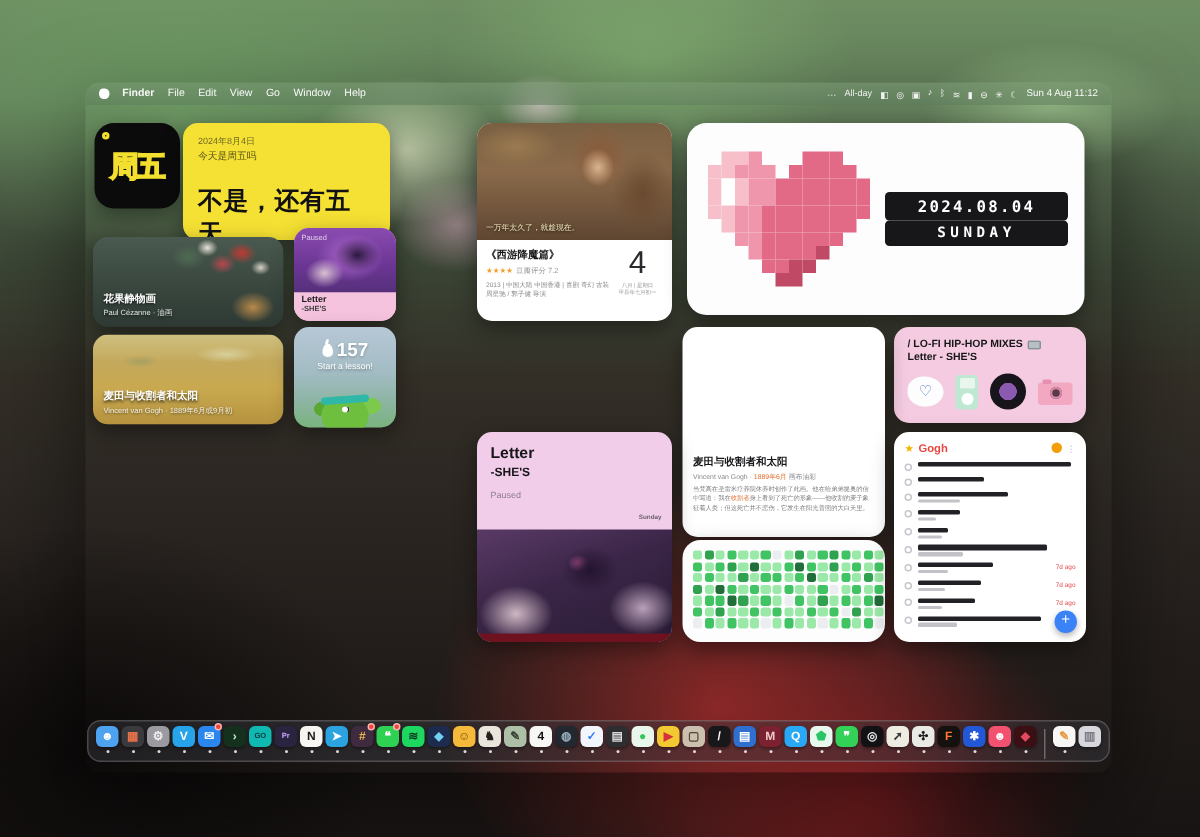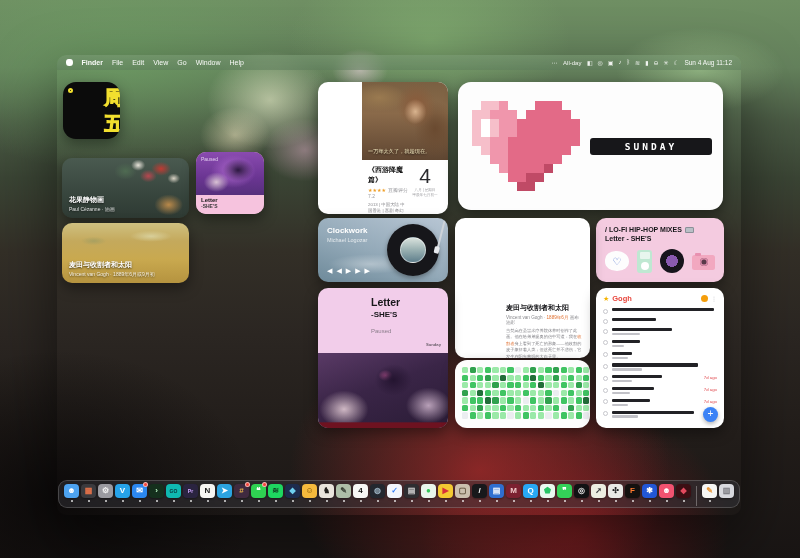--- a/index.html
+++ b/index.html
@@ -31,21 +31,21 @@
     backdrop-filter:blur(6px); color:rgba(255,255,255,.95); font-size:7px;
     border-radius:9px 9px 0 0; }
   .apple { width:6.5px; height:7.5px; background:#fff; border-radius:42% 46% 48% 48%; flex:none; }
   .menubar .item { white-space:nowrap; }
   .menubar .item.app { font-weight:bold; }
   .status { margin-left:auto; display:flex; align-items:center; gap:5.5px; font-size:6px; }
   .status .sic { opacity:.95; }
   .status .clock { font-size:6.5px; }
 
   
-  .w { position:absolute; border-radius:10px; box-shadow:0 5px 14px rgba(0,0,0,.4); overflow:hidden;padding-left:44px; }
+  .w { position:absolute; border-radius:10px; box-shadow:0 5px 14px rgba(0,0,0,.4); overflow:hidden; }
 
   
   .fr-icon { left:6px; top:27px; width:57px; height:57px; background:#0b0b0b; border-radius:13px;
     display:flex; align-items:center; justify-content:center; }
   .fr-icon .ring { position:absolute; inset:5px; border:2px solid #f2df2e; border-radius:9px; }
   .fr-icon .txt { font-size:19px; font-weight:bold; color:transparent;
     -webkit-text-stroke:1.1px #f2df2e; letter-spacing:-1px; }
   .friday { left:65px; top:27px; width:138px; height:78px; background:#f5e133; padding:8px 10px; }
   .friday .d1 { font-size:6px; color:#6f6827; }
   .friday .d2 { font-size:6.5px; color:#57511c; margin-top:1px; }
@@ -280,20 +280,25 @@
         </span>
       <span class="clock">Sun 4 Aug 11:12</span>
     </span>
   </div>
 
   <div class="w fr-icon">
     <span class="ring"></span>
     <span class="txt">周五</span>
   </div>
 
+  <div class="w friday">
+    <div class="d1">2024年8月4日</div>
+    <div class="d2">今天是周五吗</div>
+    <div class="big">不是，还有五天</div>
+  </div>
 
   <div class="w art cezanne">
     <div class="cap">
       <div class="t">花果静物画</div>
       <div class="s">Paul Cézanne · 油画</div>
     </div>
   </div>
 
   <div class="w art vg-small">
     <div class="cap">
@@ -304,20 +309,31 @@
 
   <div class="w pplayer">
     <div class="artArea"></div>
     <div class="paused">Paused</div>
     <div class="band">
       <div class="tr">Letter</div>
       <div class="ar">-SHE'S</div>
     </div>
   </div>
 
+  <div class="w streak">
+    <div class="row">
+      <span class="flame"></span>
+      <span class="num">157</span>
+    </div>
+    <div class="cta">Start a lesson!</div>
+    <div class="mascot">
+      <div class="band"></div>
+        <div class="eye"></div>
+    </div>
+  </div>
 
   <div class="w movie">
     <div class="photo">
       <div class="quote">一万年太久了，就趁现在。</div>
     </div>
     <div class="info">
       <div class="left">
         <div class="mt">《西游降魔篇》</div>
         <div class="stars">
           <span>★★★★</span><span class="lbl">豆瓣评分 7.2</span>
@@ -454,35 +470,25 @@
         <div style="background: transparent;"></div>
         <div style="background: rgb(192, 74, 102);"></div>
         <div style="background: rgb(192, 74, 102);"></div>
         <div style="background: transparent;"></div>
         <div style="background: transparent;"></div>
         <div style="background: transparent;"></div>
         <div style="background: transparent;"></div>
         <div style="background: transparent;"></div>
       </div>
     <div class="pc-right">
+      <div class="chip date">2024.08.04</div>
       <div class="chip wd">SUNDAY</div>
     </div>
   </div>
 
-  <div class="w clockwork">
-    <div class="t">Clockwork</div>
-    <div class="a">Michael Logozar</div>
-    <div class="ctrls">
-      <span>◀◀</span><span>▶</span><span>▶▶</span>
-    </div>
-    <div class="vinyl">
-      <div class="pic"></div>
-    </div>
-    <div class="tonearm"></div>
-  </div>
 
   <div class="w lofi">
     <div class="l1">
       <span>/ LO-FI HIP-HOP MIXES</span>
       <span class="cassette"></span>
     </div>
     <div class="l2">Letter - SHE'S</div>
     <div class="icons">
       <div class="sticker">♡</div>
       <div class="ipod"></div>

